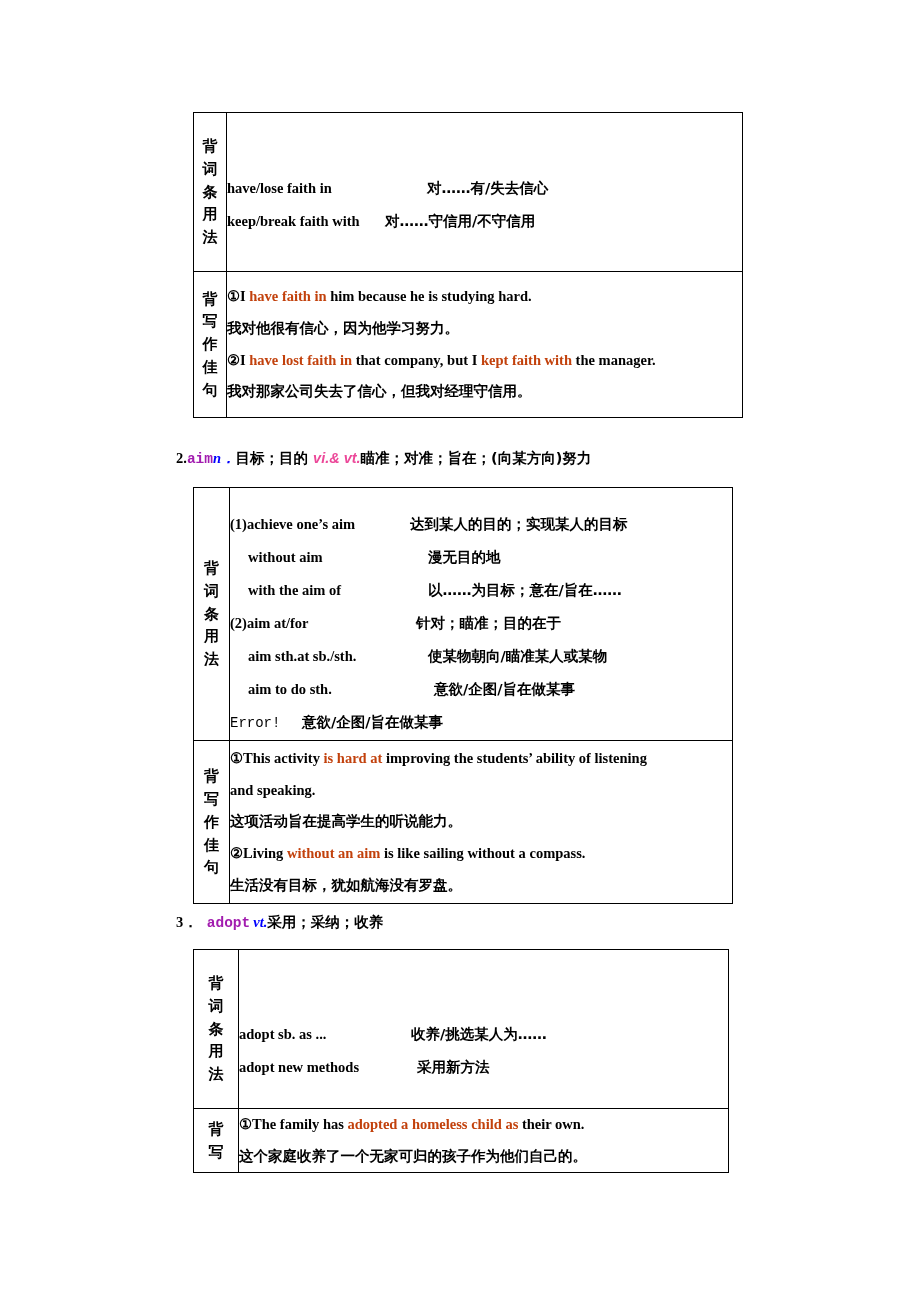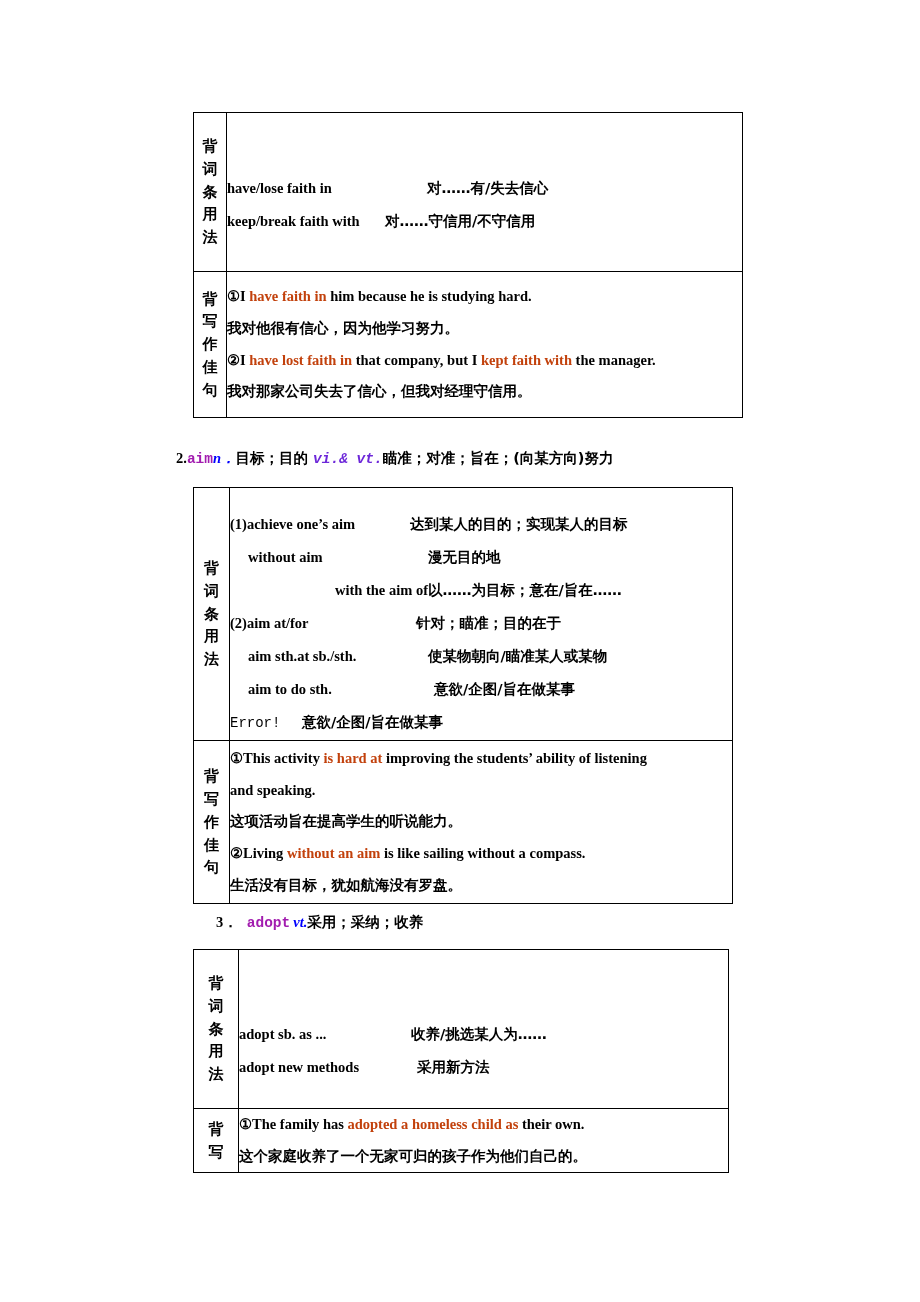--- a/index.html
+++ b/index.html
@@ -113,23 +113,23 @@
     color: #a21caf;
     font-weight: 700;
   }
   .heading .pos {
     font-family: "Liberation Serif", "DejaVu Serif", serif;
     font-style: italic;
     color: #0000ff;
     font-weight: 700;
   }
   .heading .posk {
-    font-family: Liberation Mono, monospace;
+    font-family: Liberation Sans, sans-serif;
     font-style: italic;
-    color: #6d28d9;
+    color: #ec4899;
     font-weight: 700;
   }
   .heading .zh {
     font-family: "DejaVu Sans", "Liberation Sans", sans-serif;
     color: #000000;
     font-weight: 700;
   }
 </style>
 </head>
 <body>
@@ -198,21 +198,21 @@
           <span class="ch">法</span>
         </td>
         <td class="bodycell" style="height:230px;">
           <span class="lnrow">
             <span class="en" style="width:180px;margin-top:20px;">(1)achieve one’s aim</span><span class="zh">达到某人的目的；实现某人的目标</span>
           </span>
           <span class="lnrow">
             <span class="en" style="width:180px; padding-left:18px;">without aim</span><span class="zh">漫无目的地</span>
           </span>
           <span class="lnrow">
-            <span class="en" style="width:180px; padding-left:18px;text-align:right;">with the aim of</span><span class="zh">以……为目标；意在/旨在……</span>
+            <span class="en" style="width:180px; padding-left:18px;">with the aim of</span><span class="zh">以……为目标；意在/旨在……</span>
           </span>
           <span class="lnrow">
             <span class="en" style="width:186px;">(2)aim at/for</span><span class="zh">针对；瞄准；目的在于</span>
           </span>
           <span class="lnrow">
             <span class="en" style="width:180px; padding-left:18px;">aim sth.at sb./sth.</span><span class="zh">使某物朝向/瞄准某人或某物</span>
           </span>
           <span class="lnrow">
             <span class="en" style="width:186px; padding-left:18px;">aim to do sth.</span><span class="zh">意欲/企图/旨在做某事</span>
           </span>
@@ -233,21 +233,21 @@
           <span class="sent"><span>①</span><span>This activity </span><span class="blue">is hard at</span><span> improving the students’ ability of listening</span></span>
           <span class="sent">and speaking.</span>
           <span class="sent zhline">这项活动旨在提高学生的听说能力。</span>
           <span class="sent"><span>②</span><span>Living </span><span class="blue">without an aim</span><span> is like sailing without a compass.</span></span>
           <span class="sent zhline">生活没有目标，犹如航海没有罗盘。</span>
         </td>
       </tr>
     </tbody>
   </table>
 
-  <div class="heading" style="left:176px; top:913px;margin-left:40px;">
+  <div class="heading" style="left:176px; top:913px;">
     <span class="num" style="padding-right:9px;">3．</span><span class="word">adopt</span><span class="pos" style="padding-left:3px;">vt.</span><span class="zh">采用；采纳；收养</span>
   </div>
 
   <table class="wtable" id="t3" style="left:193px; top:949px; width:535px;">
     <colgroup>
         <col style="width:45px">
         <col style="width:490px">
       </colgroup>
     <tbody>
       <tr>

